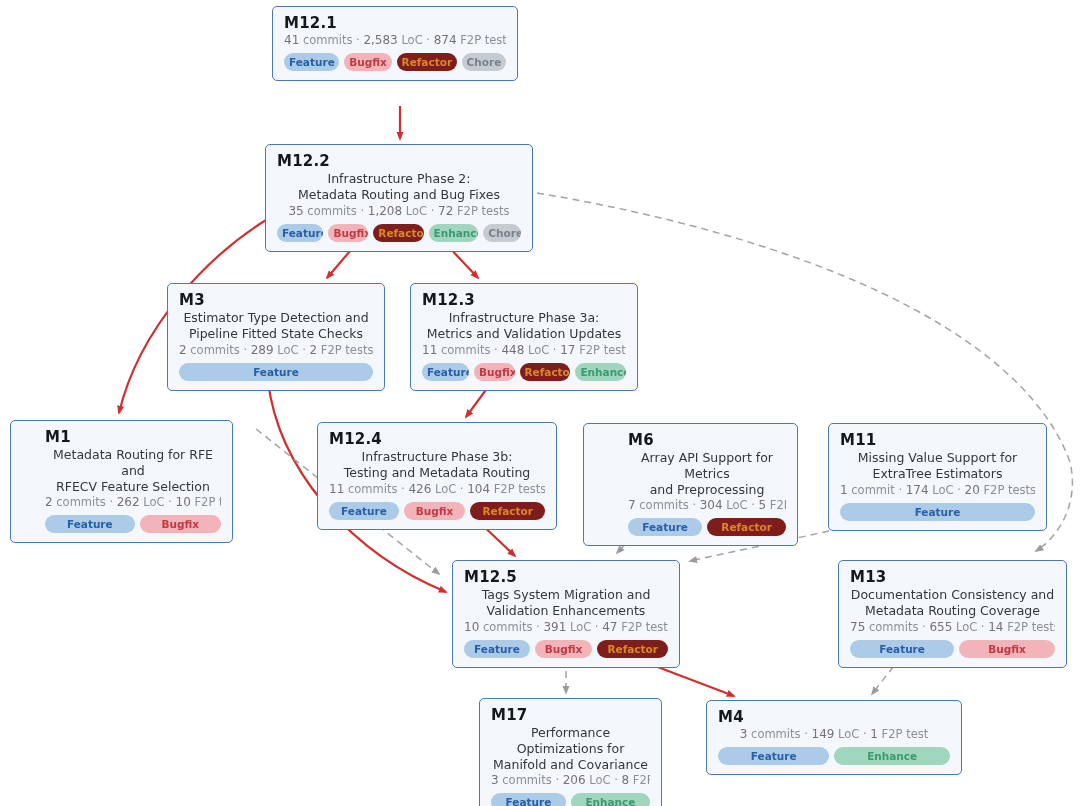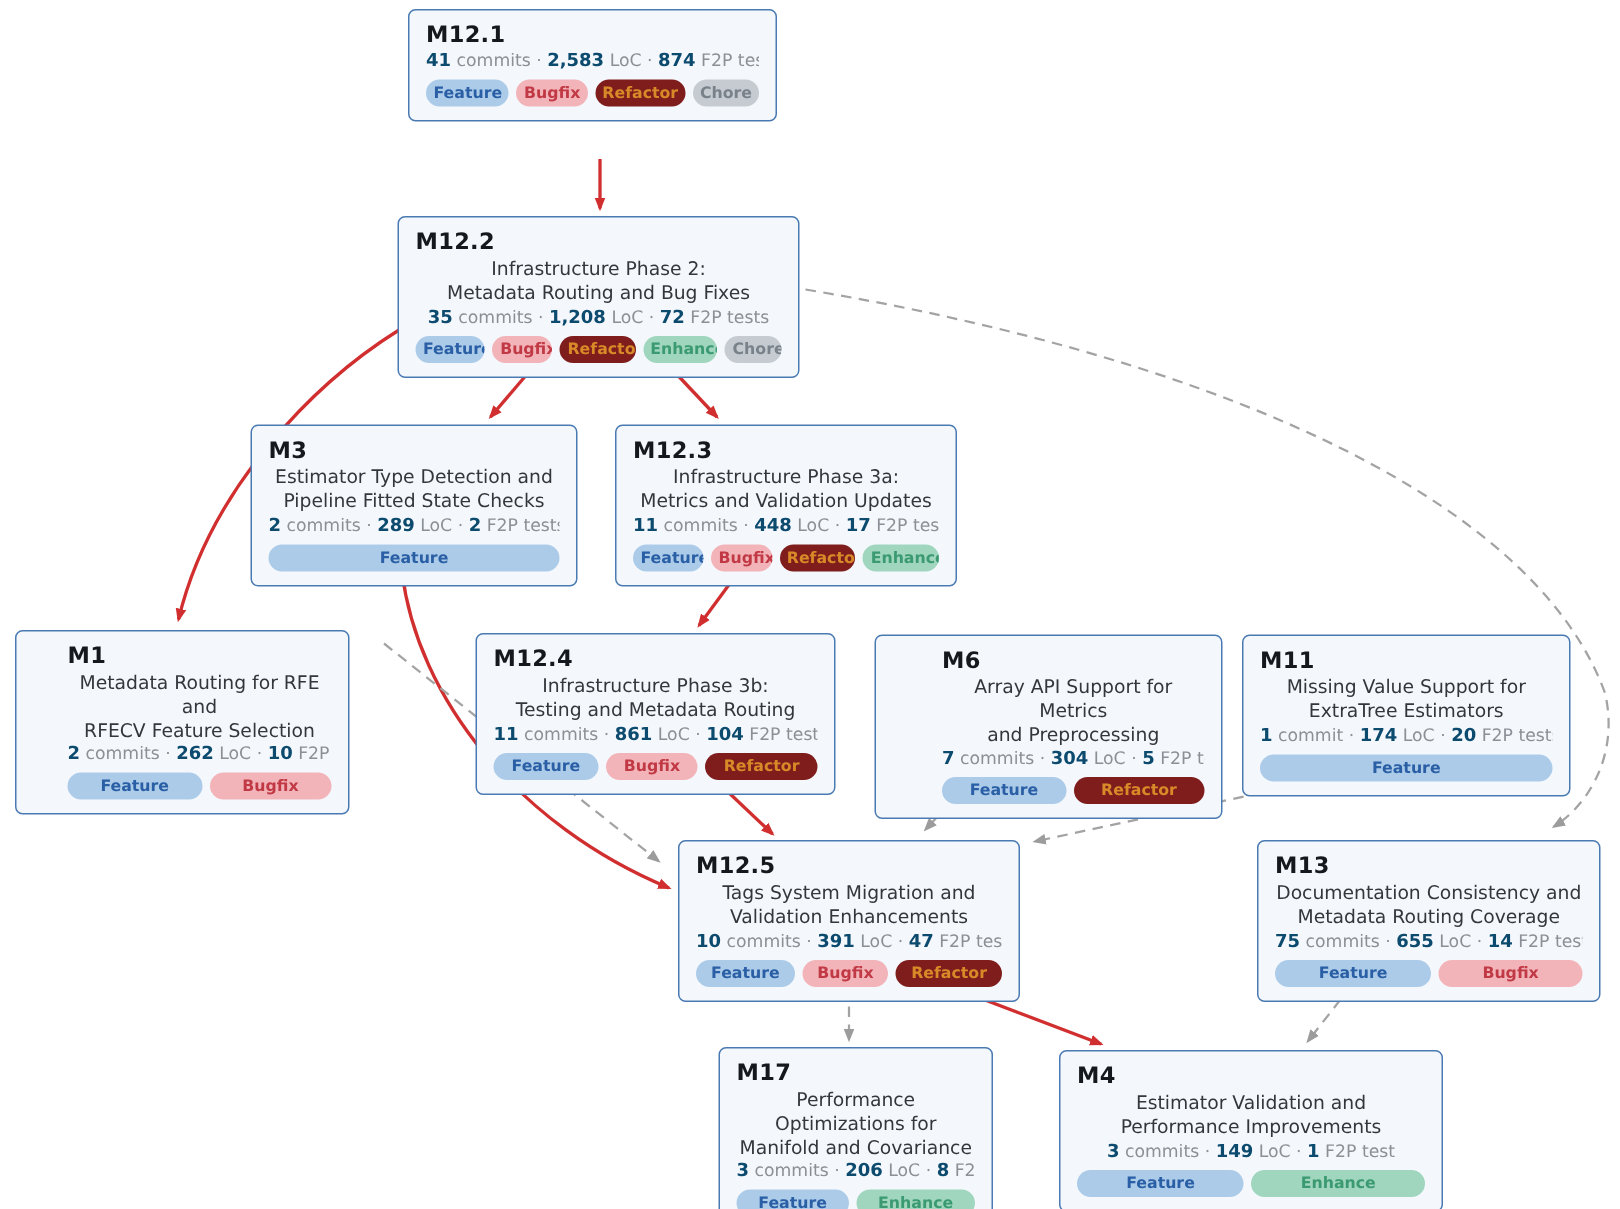--- a/index.html
+++ b/index.html
@@ -18,39 +18,39 @@
   }
   .node-title{font-size:15px;font-weight:bold;color:#15191e;letter-spacing:.2px;}
   .node-desc{
     font-size:12.5px;color:#33373c;text-align:center;white-space:pre-line;
     line-height:1.26;margin-top:1px;
   }
   .node-stats{
     font-size:11.5px;color:#8b9096;text-align:center;white-space:nowrap;
     margin-top:1px;overflow:hidden;
   }
-  .node-stats .num{font-weight:bold;color:#0c4a6e;font-size:12px;}
+  .node-stats .num{font-weight:normal;color:#737373;font-size:12px;}
   .node-tags{display:flex;gap:5px;margin-top:6px;}
   .tag{
     flex:1 1 auto;min-width:0;text-align:center;font-weight:bold;font-size:10.5px;
     padding:3px 5px;border-radius:9px;white-space:nowrap;overflow:hidden;
   }
   .tag-feature{background:#abcbe9;color:#2a5fa5;}
   .tag-bugfix{background:#f2b4b9;color:#c03944;}
   .tag-refactor{background:#7f1d1d;color:#d98a28;}
   .tag-enhance{background:#9fd6bd;color:#3b9a72;}
   .tag-chore{background:#c5cbd1;color:#79828a;}
   
   .n-m12_1{left:272px;top:6px;width:246px;}
   .n-m12_2{left:265px;top:144px;width:268px;}
   .n-m3{left:167px;top:283px;width:218px;}
   .n-m12_3{left:410px;top:283px;width:228px;}
   .n-m1{left:10px;top:420px;width:223px;padding-left:34px;}
   .n-m12_4{left:317px;top:422px;width:240px;}
-  .n-m6{left:583px;top:423px;width:232px;padding-left:44px;}
+  .n-m6{left:583px;top:423px;width:215px;padding-left:44px;}
   .n-m11{left:828px;top:423px;width:219px;}
   .n-m12_5{left:452px;top:560px;width:228px;}
   .n-m13{left:838px;top:560px;width:229px;}
   .n-m17{left:479px;top:698px;width:183px;}
   .n-m4{left:706px;top:700px;width:256px;}
 </style>
 </head>
 <body>
 
 <div id="canvas">
@@ -170,21 +170,21 @@
           <span class="tag tag-bugfix">Bugfix</span>
         </div>
     </div>
       <div class="node n-m12_4">
       <div class="node-title">M12.4</div>
       <div class="node-desc">Infrastructure Phase 3b:
 Testing and Metadata Routing</div>
       <div class="node-stats">
         <span class="num c-num">11</span>
         <span class="lbl c-lbl">commits ·</span>
-        <span class="num l-num">861</span>
+        <span class="num l-num">426</span>
         <span class="lbl l-lbl">LoC ·</span>
         <span class="num t-num">104</span>
         <span class="lbl t-lbl">F2P tests</span>
       </div>
       <div class="node-tags">
           <span class="tag tag-feature">Feature</span>
           <span class="tag tag-bugfix">Bugfix</span>
           <span class="tag tag-refactor">Refactor</span>
         </div>
     </div>
@@ -268,22 +268,20 @@
         <span class="num t-num">8</span>
         <span class="lbl t-lbl">F2P tests</span>
       </div>
       <div class="node-tags">
           <span class="tag tag-feature">Feature</span>
           <span class="tag tag-enhance">Enhance</span>
         </div>
     </div>
       <div class="node n-m4">
       <div class="node-title">M4</div>
-      <div class="node-desc">Estimator Validation and
-Performance Improvements</div>
       <div class="node-stats">
         <span class="num c-num">3</span>
         <span class="lbl c-lbl">commits ·</span>
         <span class="num l-num">149</span>
         <span class="lbl l-lbl">LoC ·</span>
         <span class="num t-num">1</span>
         <span class="lbl t-lbl">F2P test</span>
       </div>
       <div class="node-tags">
           <span class="tag tag-feature">Feature</span>

